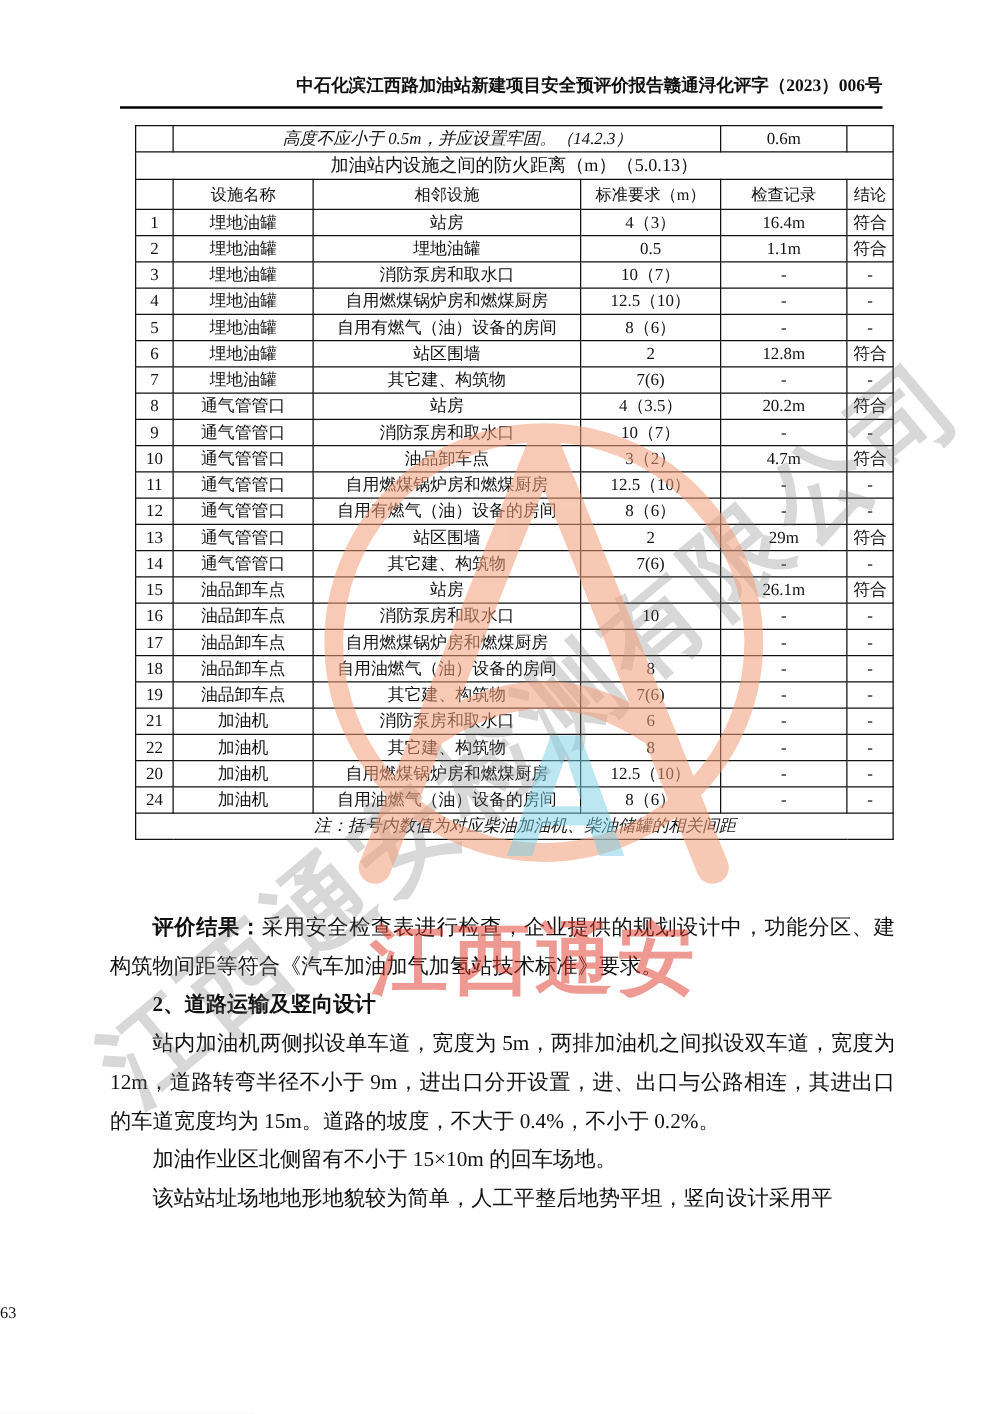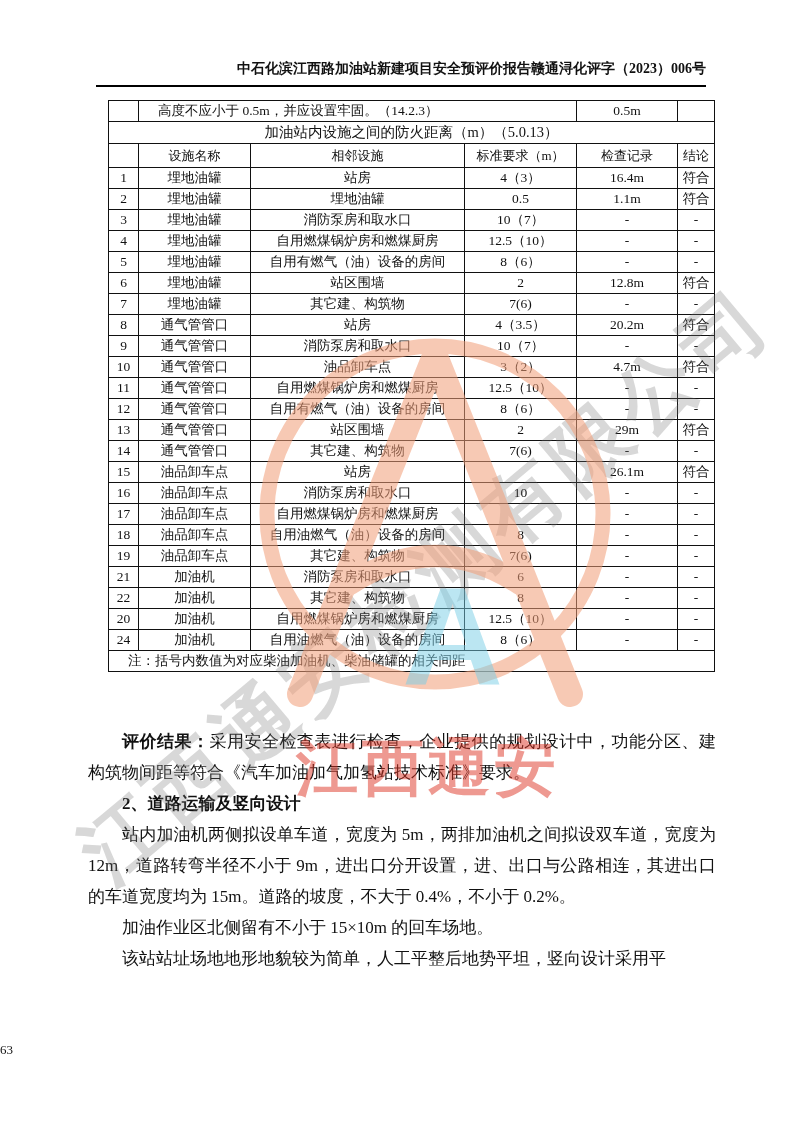--- a/index.html
+++ b/index.html
@@ -19,21 +19,21 @@
   .tbl-wrap { position:absolute; top:100px; left:108px; width:606px; }
   table.fire-table {
     width:606px; border-collapse:collapse; table-layout:fixed;
     font-size:13.5px; font-family:"Liberation Serif","DejaVu Serif",serif;
   }
   .fire-table td, .fire-table th {
     border:1px solid #111; height:21px; padding:0 2px;
     text-align:center; vertical-align:middle; font-weight:normal;
     overflow:hidden; white-space:nowrap;
   }
-  .fire-table .left { text-align:left; padding-left:19px; }
+  .fire-table .left { text-align:center; padding-left:19px;font-style:italic; }
   .fire-table .title-row td { font-size:14.5px; height:22px; }
   .fire-table .col-head td { font-size:13px; height:24px; }
   
   .body-text {
     position:absolute; top:726px; left:88px; width:628px;
     font-size:17px; line-height:31px; text-align:justify;
   }
   .para { text-indent:2em; }
   .bold { font-weight:bold; }
   .heading { font-weight:bold; text-indent:2em; }
@@ -82,21 +82,21 @@
           <col style="width:112px">
           <col style="width:214px">
         <col style="width:112px">
           <col style="width:101px">
           <col style="width:37px">
       </colgroup>
       <tbody>
         <tr>
           <td></td>
           <td class="left" colspan="3">高度不应小于 0.5m，并应设置牢固。（14.2.3）</td>
-          <td>0.5m</td>
+          <td>0.6m</td>
           <td></td>
         </tr>
         <tr class="title-row">
           <td colspan="6">加油站内设施之间的防火距离（m）（5.0.13）</td>
         </tr>
         <tr class="col-head">
             <td></td>
             <td>设施名称</td>
             <td>相邻设施</td>
             <td>标准要求（m）</td>

